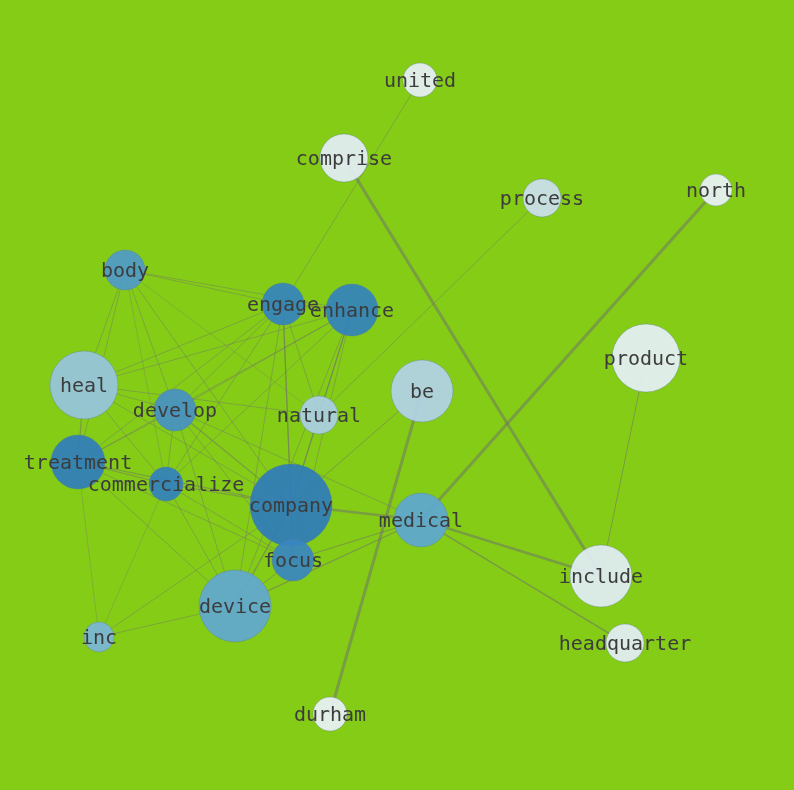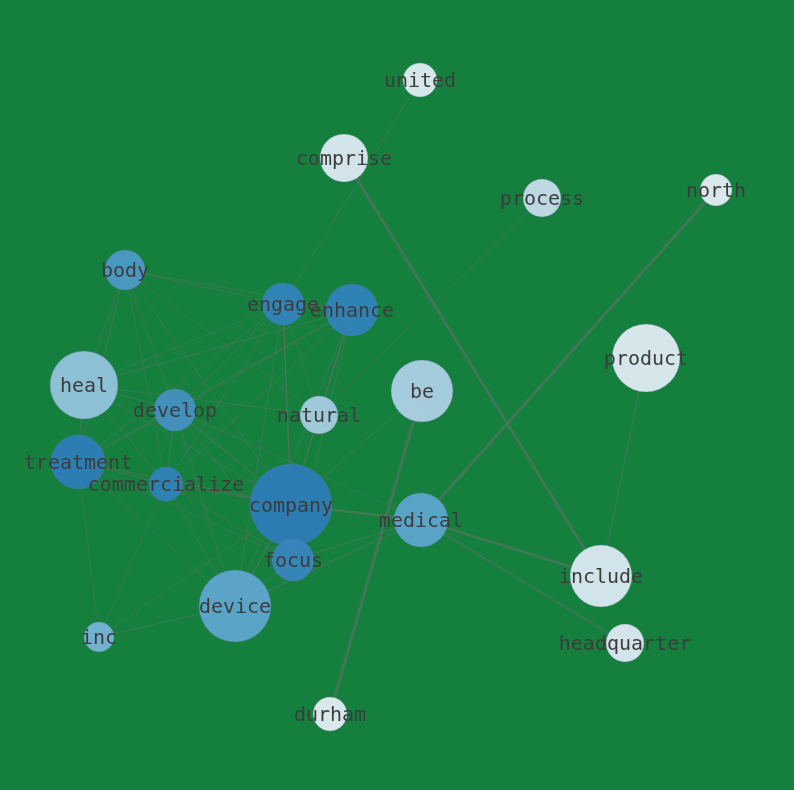--- a/index.html
+++ b/index.html
@@ -4,21 +4,21 @@
 <style>
   html, body {
     margin: 0;
     padding: 0;
     background: #ffffff;
   }
   .figure {
     width: 794px;
     height: 790px;
     position: relative;
-    background: #15803d;
+    background: #84cc16;
     overflow: hidden;
   }
   svg {
     display: block;
   }
   .node-label {
     font-family: "DejaVu Sans Mono", "Liberation Mono", monospace;
     font-size: 20px;
     fill: #3c3c3c;
   }

